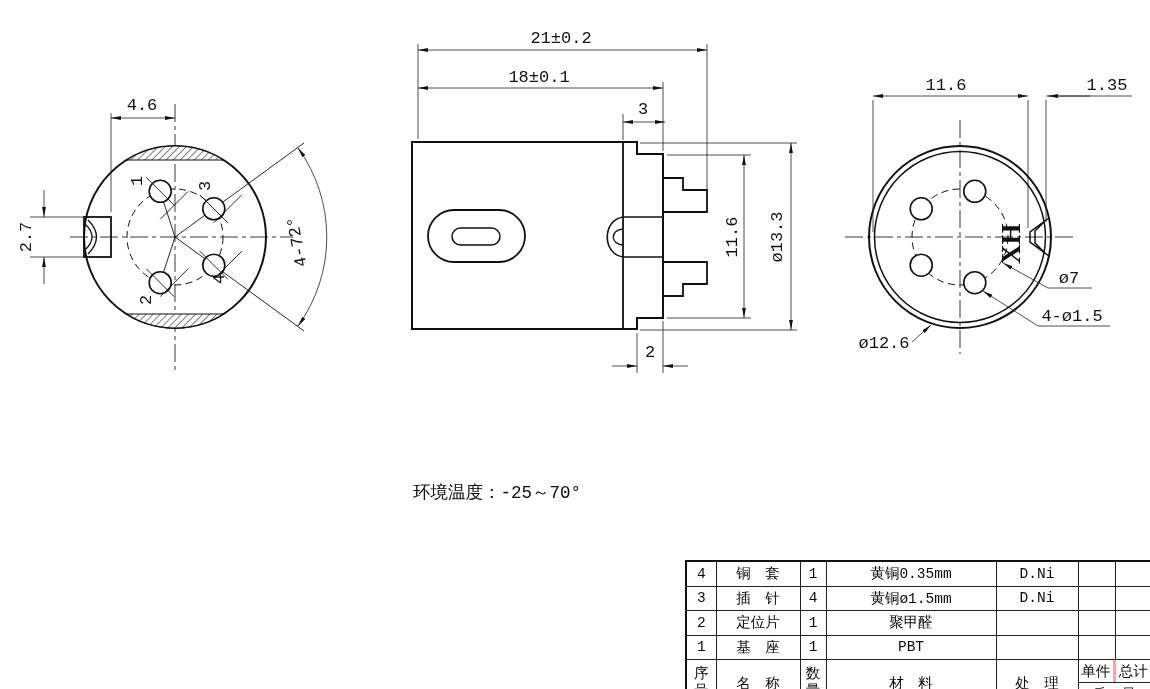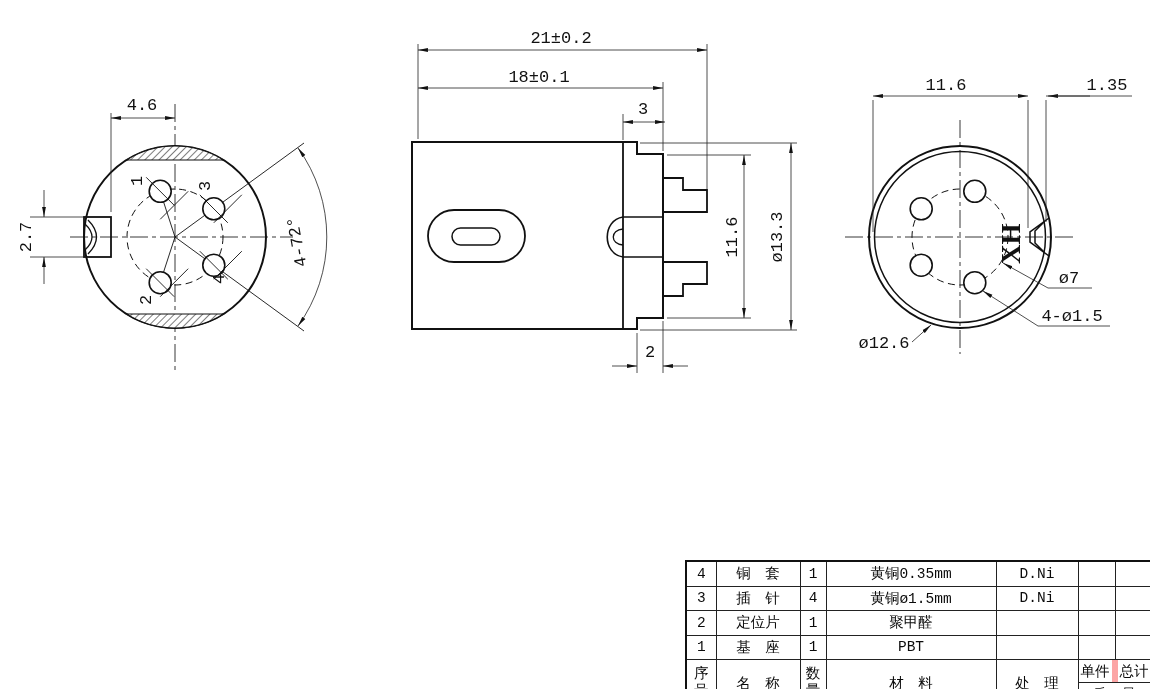--- a/index.html
+++ b/index.html
@@ -30,21 +30,21 @@
     border:1px solid #222;text-align:center;vertical-align:middle;
     padding:0;height:23.5px;overflow:hidden;white-space:nowrap;
   }
   #parts{border-left:2.5px solid #111;border-top:2px solid #111;}
   #parts tr.hdr td{height:46px;}
   .vwrap{width:1.1em;margin:0 auto;line-height:1.15;white-space:normal;word-break:break-all;}
   .mass-cell{padding:0 !important;}
   .mass{display:flex;flex-direction:column;height:46px;}
   .mass-top{display:flex;flex:0 0 22px;border-bottom:1px solid #222;}
   .mass-top span{flex:1;display:flex;align-items:center;justify-content:center;}
-  .mass-top span:first-child{border-right:6px solid #fca5a5;}
+  .mass-top span:first-child{border-right:3px solid #fca5a5;}
   .mass-bot{flex:1;display:flex;align-items:center;justify-content:center;}
 </style>
 </head>
 <body>
 
 
 
 <svg width="1150" height="689" viewBox="0 0 1150 689" xmlns="http://www.w3.org/2000/svg">
   <defs>
     <marker id="arr" viewBox="0 0 12 6" refX="11.5" refY="3" markerWidth="13" markerHeight="6.5" orient="auto-start-reverse">
@@ -188,20 +188,21 @@
       <text class="dimtxt" x="1069" y="283" text-anchor="middle">ø7</text>
       <text class="dimtxt" x="1072" y="321" text-anchor="middle">4-ø1.5</text>
       <text class="dimtxt" x="884" y="348" text-anchor="middle">ø12.6</text>
       <text class="marktxt" transform="translate(1020,264) rotate(-90)">XH</text>
     </g>
   </g>
 </svg>
 
 
 <div id="notes">
+  <div>　　环境温度：-25～70°</div>
   
   
   
   
   
   
   
 </div>
 
 

